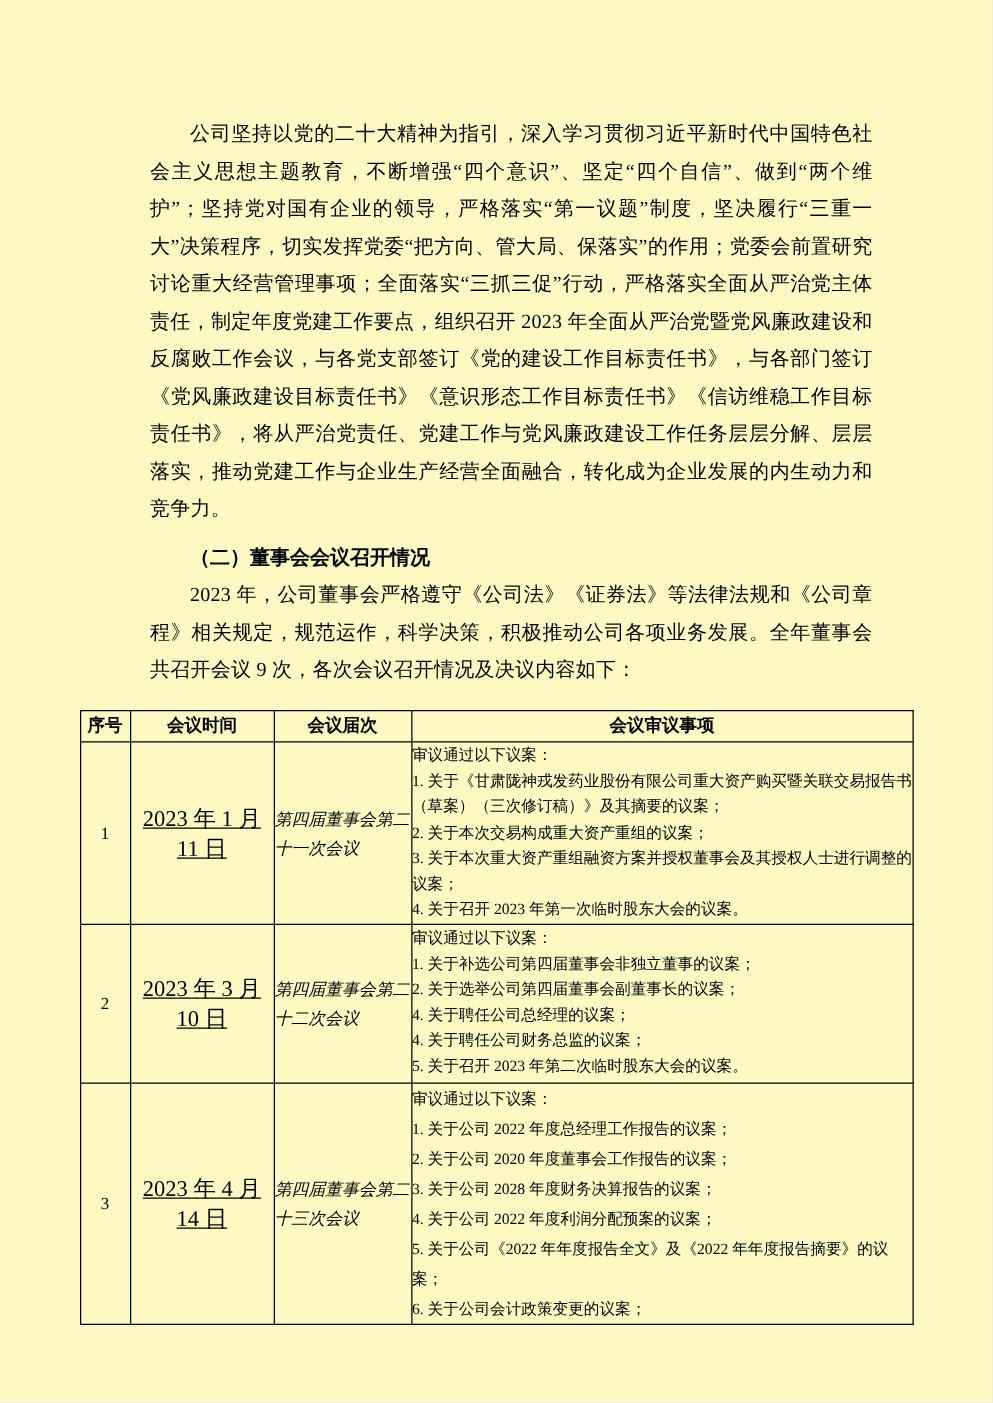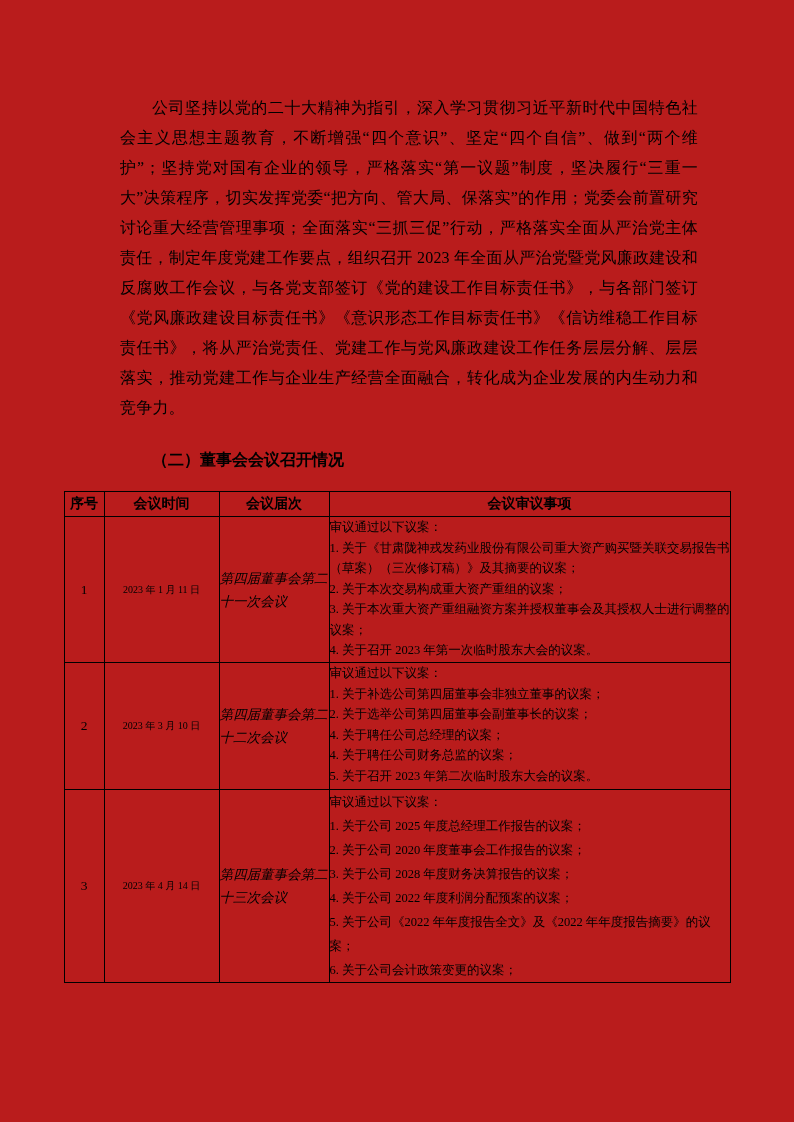--- a/index.html
+++ b/index.html
@@ -1,44 +1,44 @@
 <!DOCTYPE html>
 <html><head>
 <meta charset="utf-8">
 <style>
   html,body{margin:0;padding:0;background:#e8e8e8;}
   .page{
-    width:794px;height:1122px;background:#b91c1c;margin:0 auto;
+    width:794px;height:1122px;background:#fef9c3;margin:0 auto;
     position:relative;color:#000;overflow:hidden;
     font-family:"Liberation Serif","DejaVu Serif",serif;
   }
   .content{padding:93px 96px 0 120px;}
   .para{
     margin:0;font-size:16px;line-height:30px;
     text-align:justify;text-indent:2em;letter-spacing:0.2px;
   }
   .heading{
-    margin:22px 0 0 0;font-size:16px;line-height:30px;
+    margin:9px 0 0 0;font-size:16px;line-height:30px;
     font-weight:bold;text-indent:2em;
   }
   table.board{
     width:666px;margin:16px auto 0 auto;border-collapse:collapse;
     table-layout:fixed;border:1.5px solid #000;padding-left:20px;
   }
   table.board th, table.board td{
     border:1px solid #000;padding:0;color:#000;
     font-family:"Liberation Serif","DejaVu Serif",serif;
   }
   table.board th{
     height:24px;font-size:14px;font-weight:bold;text-align:center;
     vertical-align:middle;
   }
   col.c1{width:40px;} col.c2{width:115px;} col.c3{width:110px;} col.c4{width:401px;}
   td.c-no{text-align:center;vertical-align:middle;font-size:13.5px;}
-  td.c-date{text-align:center;vertical-align:middle;font-size:10px;}
+  td.c-date{text-align:center;vertical-align:middle;font-size:18px;text-decoration:underline;}
   td.c-session{
     text-align:left;vertical-align:middle;font-size:13.5px;
     line-height:23px;padding:0 8px;font-style:italic;
   }
   td.c-items{
     vertical-align:top;text-align:left;font-size:12.5px;
     line-height:20.5px;padding:2px 6px;
   }
   tr.r1 td{height:145px;}
   tr.r2 td{height:126px;}
@@ -46,20 +46,21 @@
   tr.r3 td.c-items{line-height:24px;}
   .agenda-line{white-space:normal;}
 </style>
 </head>
 <body>
 
 <div class="page">
   <div class="content">
     <p class="para">公司坚持以党的二十大精神为指引，深入学习贯彻习近平新时代中国特色社会主义思想主题教育，不断增强“四个意识”、坚定“四个自信”、做到“两个维护”；坚持党对国有企业的领导，严格落实“第一议题”制度，坚决履行“三重一大”决策程序，切实发挥党委“把方向、管大局、保落实”的作用；党委会前置研究讨论重大经营管理事项；全面落实“三抓三促”行动，严格落实全面从严治党主体责任，制定年度党建工作要点，组织召开 2023 年全面从严治党暨党风廉政建设和反腐败工作会议，与各党支部签订《党的建设工作目标责任书》，与各部门签订《党风廉政建设目标责任书》《意识形态工作目标责任书》《信访维稳工作目标责任书》，将从严治党责任、党建工作与党风廉政建设工作任务层层分解、层层落实，推动党建工作与企业生产经营全面融合，转化成为企业发展的内生动力和竞争力。</p>
     <p class="heading">（二）董事会会议召开情况</p>
+    <p class="para">2023 年，公司董事会严格遵守《公司法》《证券法》等法律法规和《公司章程》相关规定，规范运作，科学决策，积极推动公司各项业务发展。全年董事会共召开会议 9 次，各次会议召开情况及决议内容如下：</p>
   </div>
 
   <table class="board">
     <colgroup>
         <col class="c1">
         <col class="c2">
         <col class="c3">
         <col class="c4">
       </colgroup>
     <thead>
@@ -95,21 +96,21 @@
           <div class="agenda-line">4. 关于聘任公司财务总监的议案；</div>
           <div class="agenda-line">5. 关于召开 2023 年第二次临时股东大会的议案。</div>
         </td>
       </tr>
       <tr class="r3">
         <td class="c-no">3</td>
         <td class="c-date">2023 年 4 月 14 日</td>
         <td class="c-session">第四届董事会第二十三次会议</td>
         <td class="c-items">
           <div class="agenda-line">审议通过以下议案：</div>
-          <div class="agenda-line">1. 关于公司 2025 年度总经理工作报告的议案；</div>
+          <div class="agenda-line">1. 关于公司 2022 年度总经理工作报告的议案；</div>
           <div class="agenda-line">2. 关于公司 2020 年度董事会工作报告的议案；</div>
           <div class="agenda-line">3. 关于公司 2028 年度财务决算报告的议案；</div>
           <div class="agenda-line">4. 关于公司 2022 年度利润分配预案的议案；</div>
           <div class="agenda-line">5. 关于公司《2022 年年度报告全文》及《2022 年年度报告摘要》的议案；</div>
           <div class="agenda-line">6. 关于公司会计政策变更的议案；</div>
         </td>
       </tr>
     </tbody>
   </table>
 </div>

